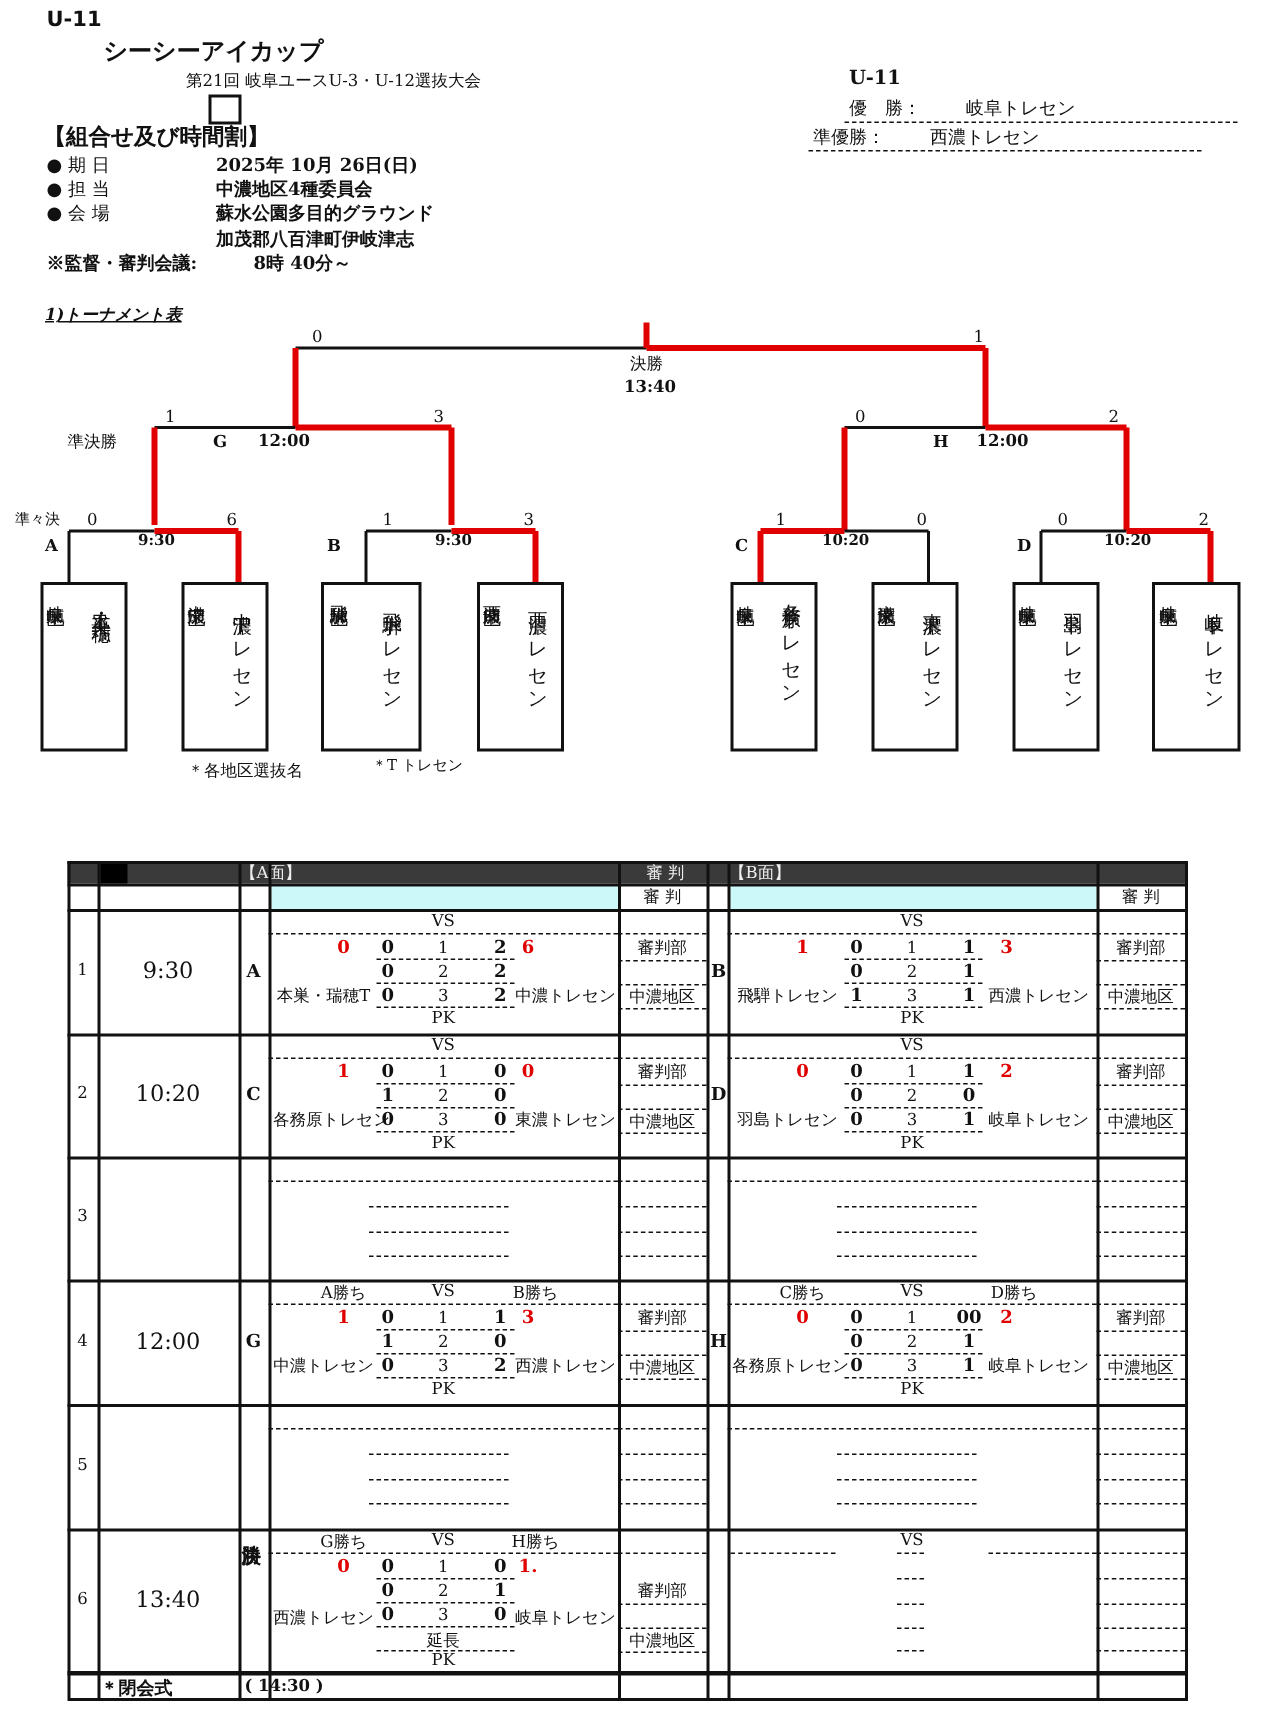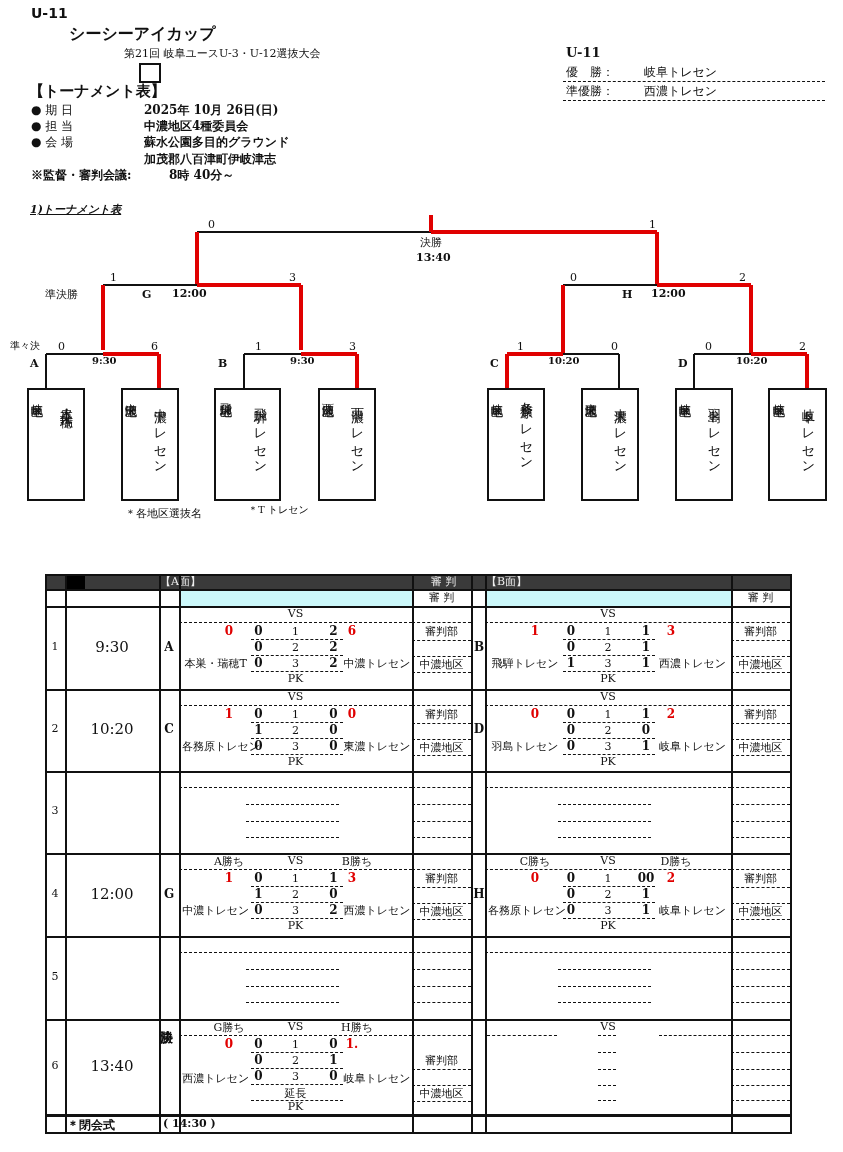--- a/index.html
+++ b/index.html
@@ -27,37 +27,37 @@
   .hdrbar { position:absolute; background:#3a3a3a; }
   .cyan { position:absolute; background:#ccf8fa; }
 </style>
 </head>
 <body>
 
 <div class="abs b sans fs14" style="left:31px;top:5px;">U-11</div>
 <div class="abs b" style="left:69px;top:24px;font-size:16px;">シーシーアイカップ</div>
 <div class="abs fs11" style="left:124px;top:46px;">第21回 岐阜ユースU-3・U-12選抜大会</div>
 <div class="abs" style="left:139px;top:63px;width:18px;height:16px;border:2px solid #111;"></div>
-<div class="abs b" style="left:29px;top:82px;font-size:15px;">【トーナメント表】</div>
+<div class="abs b" style="left:29px;top:82px;font-size:15px;">【組合せ及び時間割】</div>
 
 <div class="abs fs12" style="left:31px;top:102px;">● 期 日</div>
 <div class="abs fs12 b" style="left:144px;top:102px;">2025年  10月  26日(日)</div>
 <div class="abs fs12" style="left:31px;top:118px;">● 担 当</div>
 <div class="abs fs12 b" style="left:144px;top:118px;">中濃地区4種委員会</div>
 <div class="abs fs12" style="left:31px;top:134px;">● 会 場</div>
 <div class="abs fs12 b" style="left:144px;top:134px;">蘇水公園多目的グラウンド</div>
 <div class="abs fs12 b" style="left:144px;top:151px;">加茂郡八百津町伊岐津志</div>
 <div class="abs fs12 b" style="left:31px;top:167px;">※監督・審判会議:</div>
 <div class="abs fs12 b" style="left:169px;top:167px;">8時 40分～</div>
 
 <div class="abs b fs13" style="left:566px;top:45px;">U-11</div>
 <div class="abs fs12 dash" style="left:563px;top:64px;width:262px;">
   <span style="display:inline-block;width:78px;padding-left:3px;">優　勝：</span><span>岐阜トレセン</span>
 </div>
-<div class="abs fs12 dash" style="left:563px;top:83px;width:262px;">
+<div class="abs fs12 dash" style="left:539px;top:83px;width:262px;">
   <span style="display:inline-block;width:78px;padding-left:3px;">準優勝：</span><span>西濃トレセン</span>
 </div>
 
 <div class="abs b fs11" style="left:30px;top:202px;font-style:italic;text-decoration:underline;">1)トーナメント表</div>
 
 <svg class="bracket" width="843" height="520">
 
   <line x1="197" y1="232" x2="431" y2="232" stroke="#111" stroke-width="2"></line>
   <line x1="431" y1="232" x2="657" y2="232" stroke="#e00000" stroke-width="4"></line>
   <line x1="431" y1="215" x2="431" y2="232" stroke="#e00000" stroke-width="4"></line>

